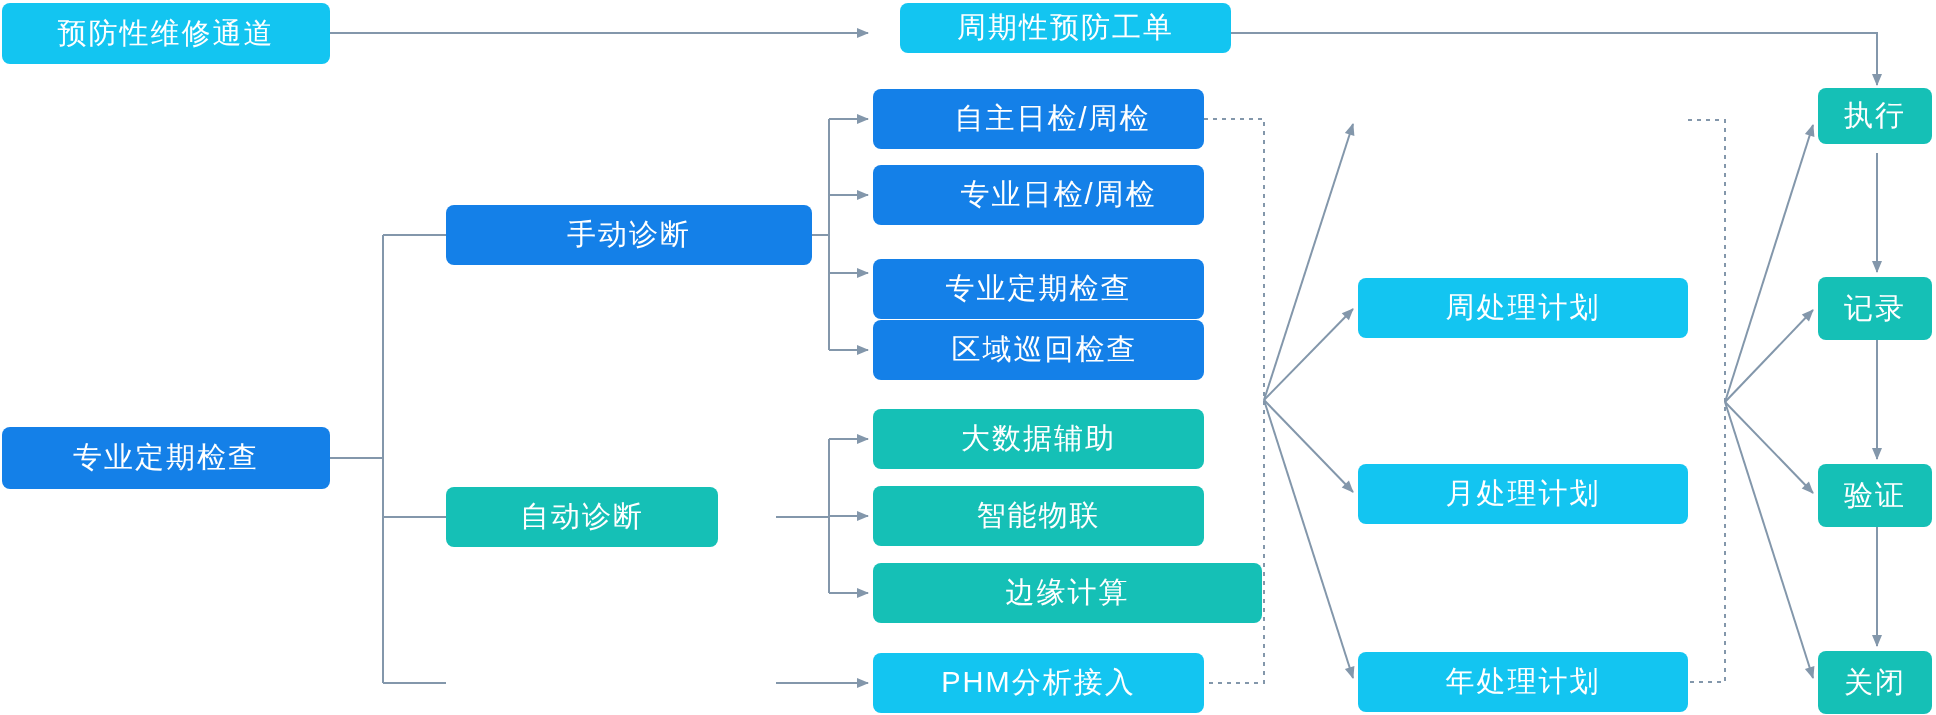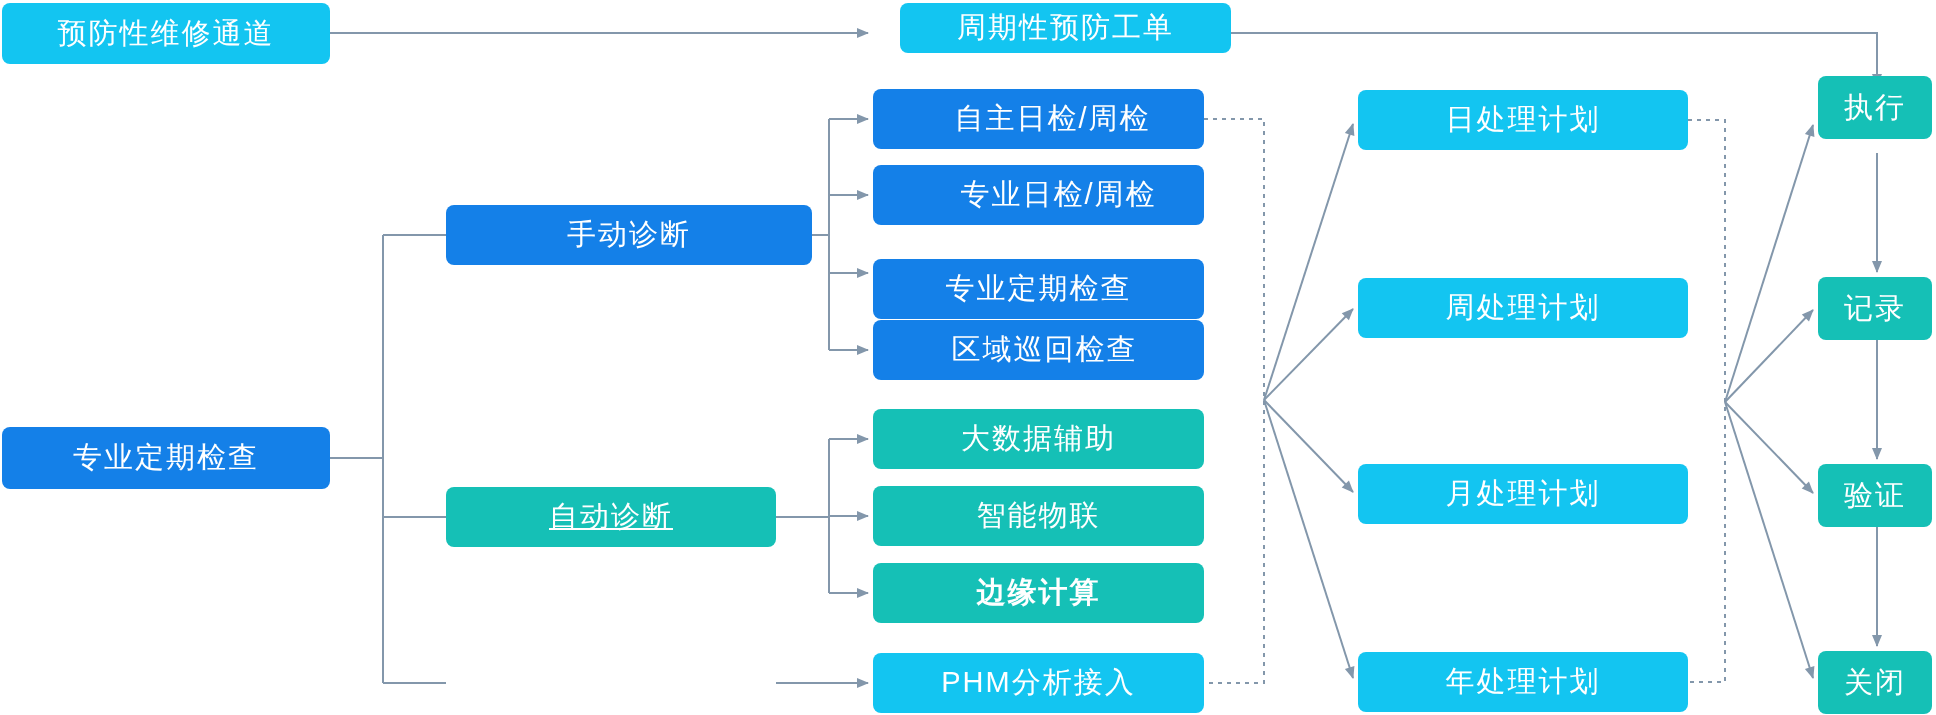--- a/index.html
+++ b/index.html
@@ -128,35 +128,34 @@
       <path class="line-solid" d="M1725,402 L1813,310" marker-end="url(#ah)"></path>
       <path class="line-solid" d="M1725,402 L1813,493" marker-end="url(#ah)"></path>
       <path class="line-solid" d="M1725,402 L1813,678" marker-end="url(#ah)"></path>
     </g>
   </svg>
 
   <div class="node cyan" style="left:2px; top:3px; width:328px; height:61px;">预防性维修通道</div>
   <div class="node blue" style="left:2px; top:427px; width:328px; height:62px;">专业定期检查</div>
 
   <div class="node blue" style="left:446px; top:205px; width:366px; height:60px;">手动诊断</div>
-  <div class="node teal" style="left:446px; top:487px; width:330px; height:60px;text-decoration:underline;">自动诊断</div>
+  <div class="node teal" style="left:446px; top:487px; width:272px; height:60px;">自动诊断</div>
 
   <div class="node cyan" style="left:873px; top:3px; width:331px; height:50px;margin-left:27px;">周期性预防工单</div>
   <div class="node blue" style="left:873px; top:89px; width:331px; height:60px;padding-left:28px;">自主日检/周检</div>
   <div class="node blue" style="left:873px; top:165px; width:331px; height:60px;padding-left:40px;">专业日检/周检</div>
   <div class="node blue" style="left:873px; top:259px; width:331px; height:60px;">专业定期检查</div>
   <div class="node blue" style="left:873px; top:320px; width:331px; height:60px;padding-left:12px;">区域巡回检查</div>
   <div class="node teal" style="left:873px; top:409px; width:331px; height:60px;">大数据辅助</div>
   <div class="node teal" style="left:873px; top:486px; width:331px; height:60px;">智能物联</div>
-  <div class="node teal" style="left:873px; top:563px; width:331px; height:60px;font-weight:bold;">边缘计算</div>
+  <div class="node teal" style="left:873px; top:563px; width:389px; height:60px;">边缘计算</div>
   <div class="node cyan" style="left:873px; top:653px; width:331px; height:60px;">PHM分析接入</div>
 
-  <div class="node cyan" style="left:1358px; top:90px; width:330px; height:60px;">日处理计划</div>
   <div class="node cyan" style="left:1358px; top:278px; width:330px; height:60px;">周处理计划</div>
   <div class="node cyan" style="left:1358px; top:464px; width:330px; height:60px;">月处理计划</div>
   <div class="node cyan" style="left:1358px; top:652px; width:330px; height:60px;">年处理计划</div>
 
-  <div class="node teal" style="left:1818px; top:76px; width:114px; height:63px;">执行</div>
+  <div class="node teal" style="left:1818px; top:88px; width:114px; height:56px;">执行</div>
   <div class="node teal" style="left:1818px; top:277px; width:114px; height:63px;">记录</div>
   <div class="node teal" style="left:1818px; top:464px; width:114px; height:63px;">验证</div>
   <div class="node teal" style="left:1818px; top:651px; width:114px; height:63px;">关闭</div>
 
 </div>
 
 </body></html>

